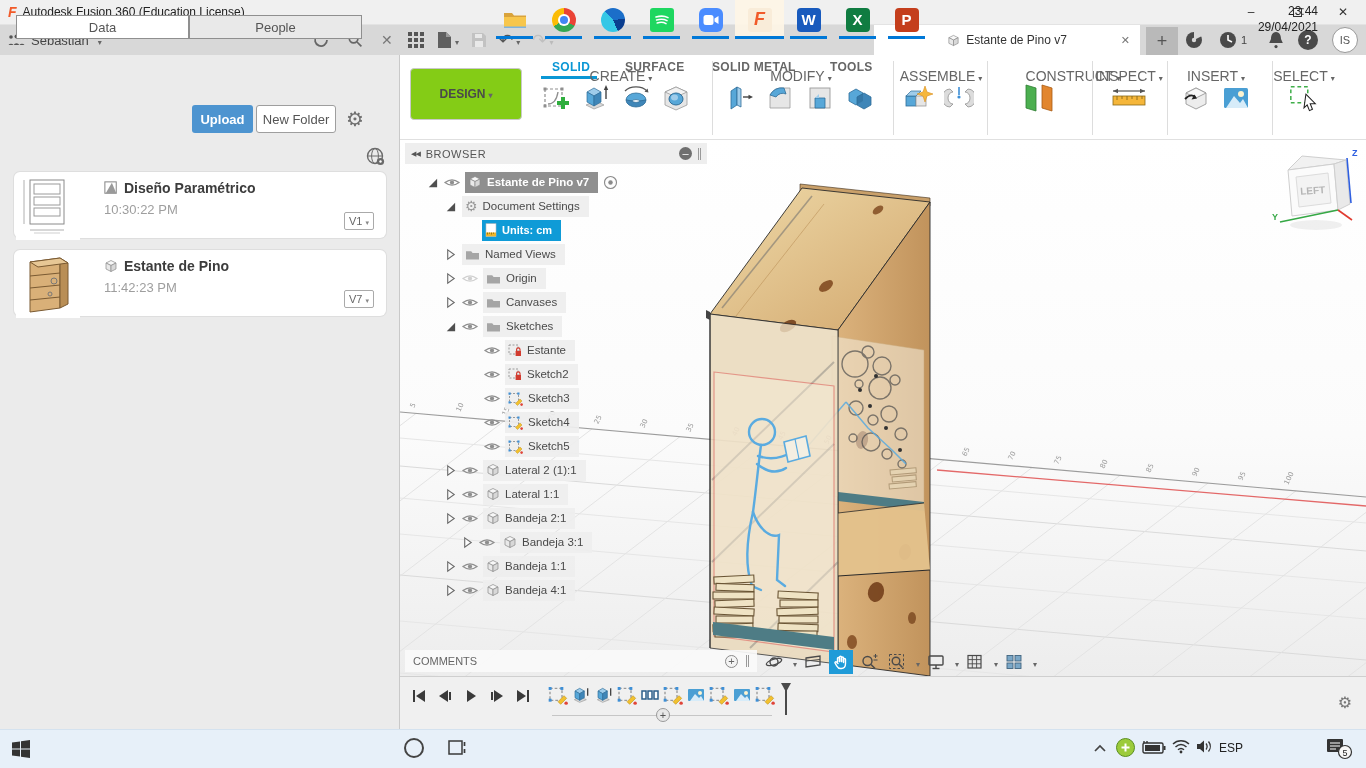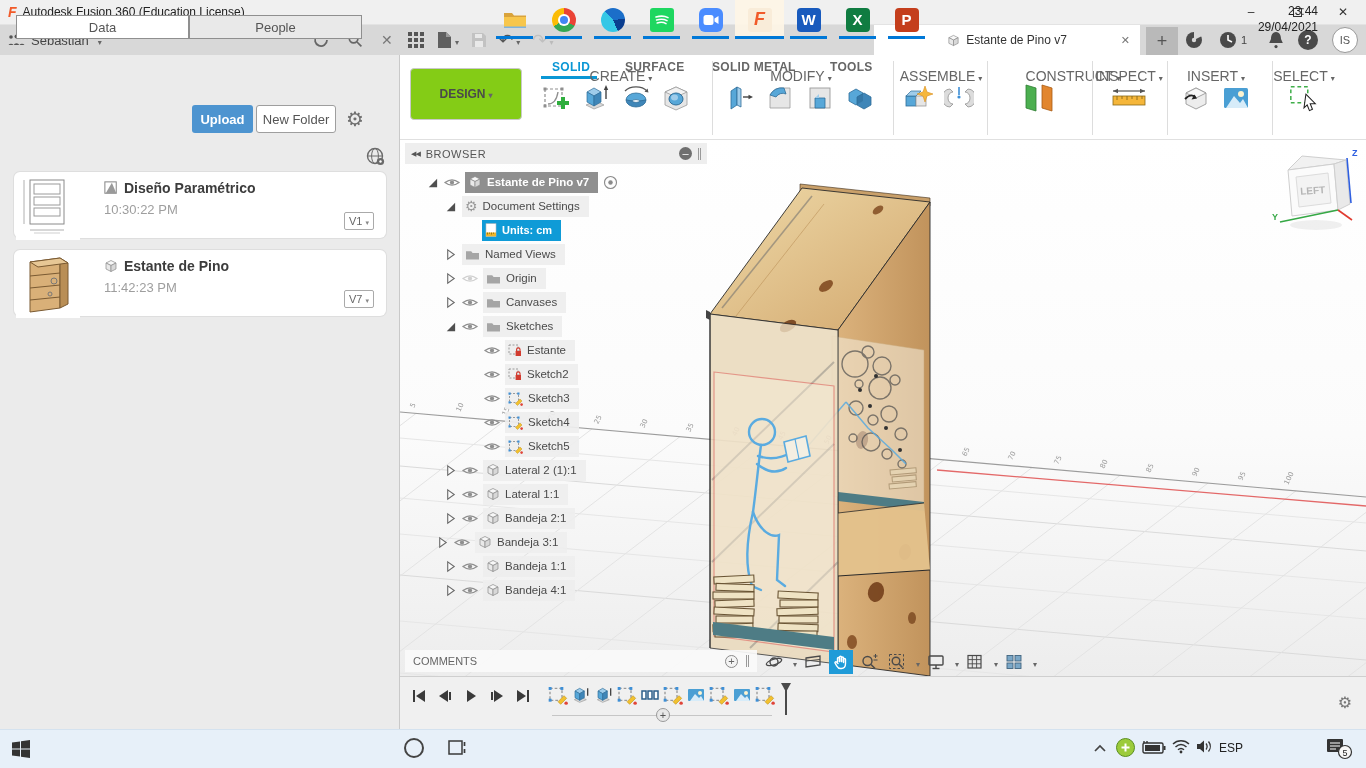--- a/index.html
+++ b/index.html
@@ -852,21 +852,21 @@
     <svg class="ti" width="16" height="11" viewBox="0 0 16 11">
         <use href="#i-eye"></use>
       </svg>
     <span class="pill">
         <svg class="ti" width="14" height="14" viewBox="0 0 14 14">
           <use href="#i-cube"></use>
         </svg>
         <span>Bandeja 2:1</span>
       </span>
   </div>
-  <div class="trow" style="left:397px;top:530px">
+  <div class="trow" style="left:422px;top:530px">
     <span style="margin-left:34px"></span>
       <svg class="ti" width="13" height="13" viewBox="0 0 14 14">
         <use href="#i-col"></use>
       </svg>
     <svg class="ti" width="16" height="11" viewBox="0 0 16 11">
         <use href="#i-eye"></use>
       </svg>
     <span class="pill">
         <svg class="ti" width="14" height="14" viewBox="0 0 14 14">
           <use href="#i-cube"></use>

